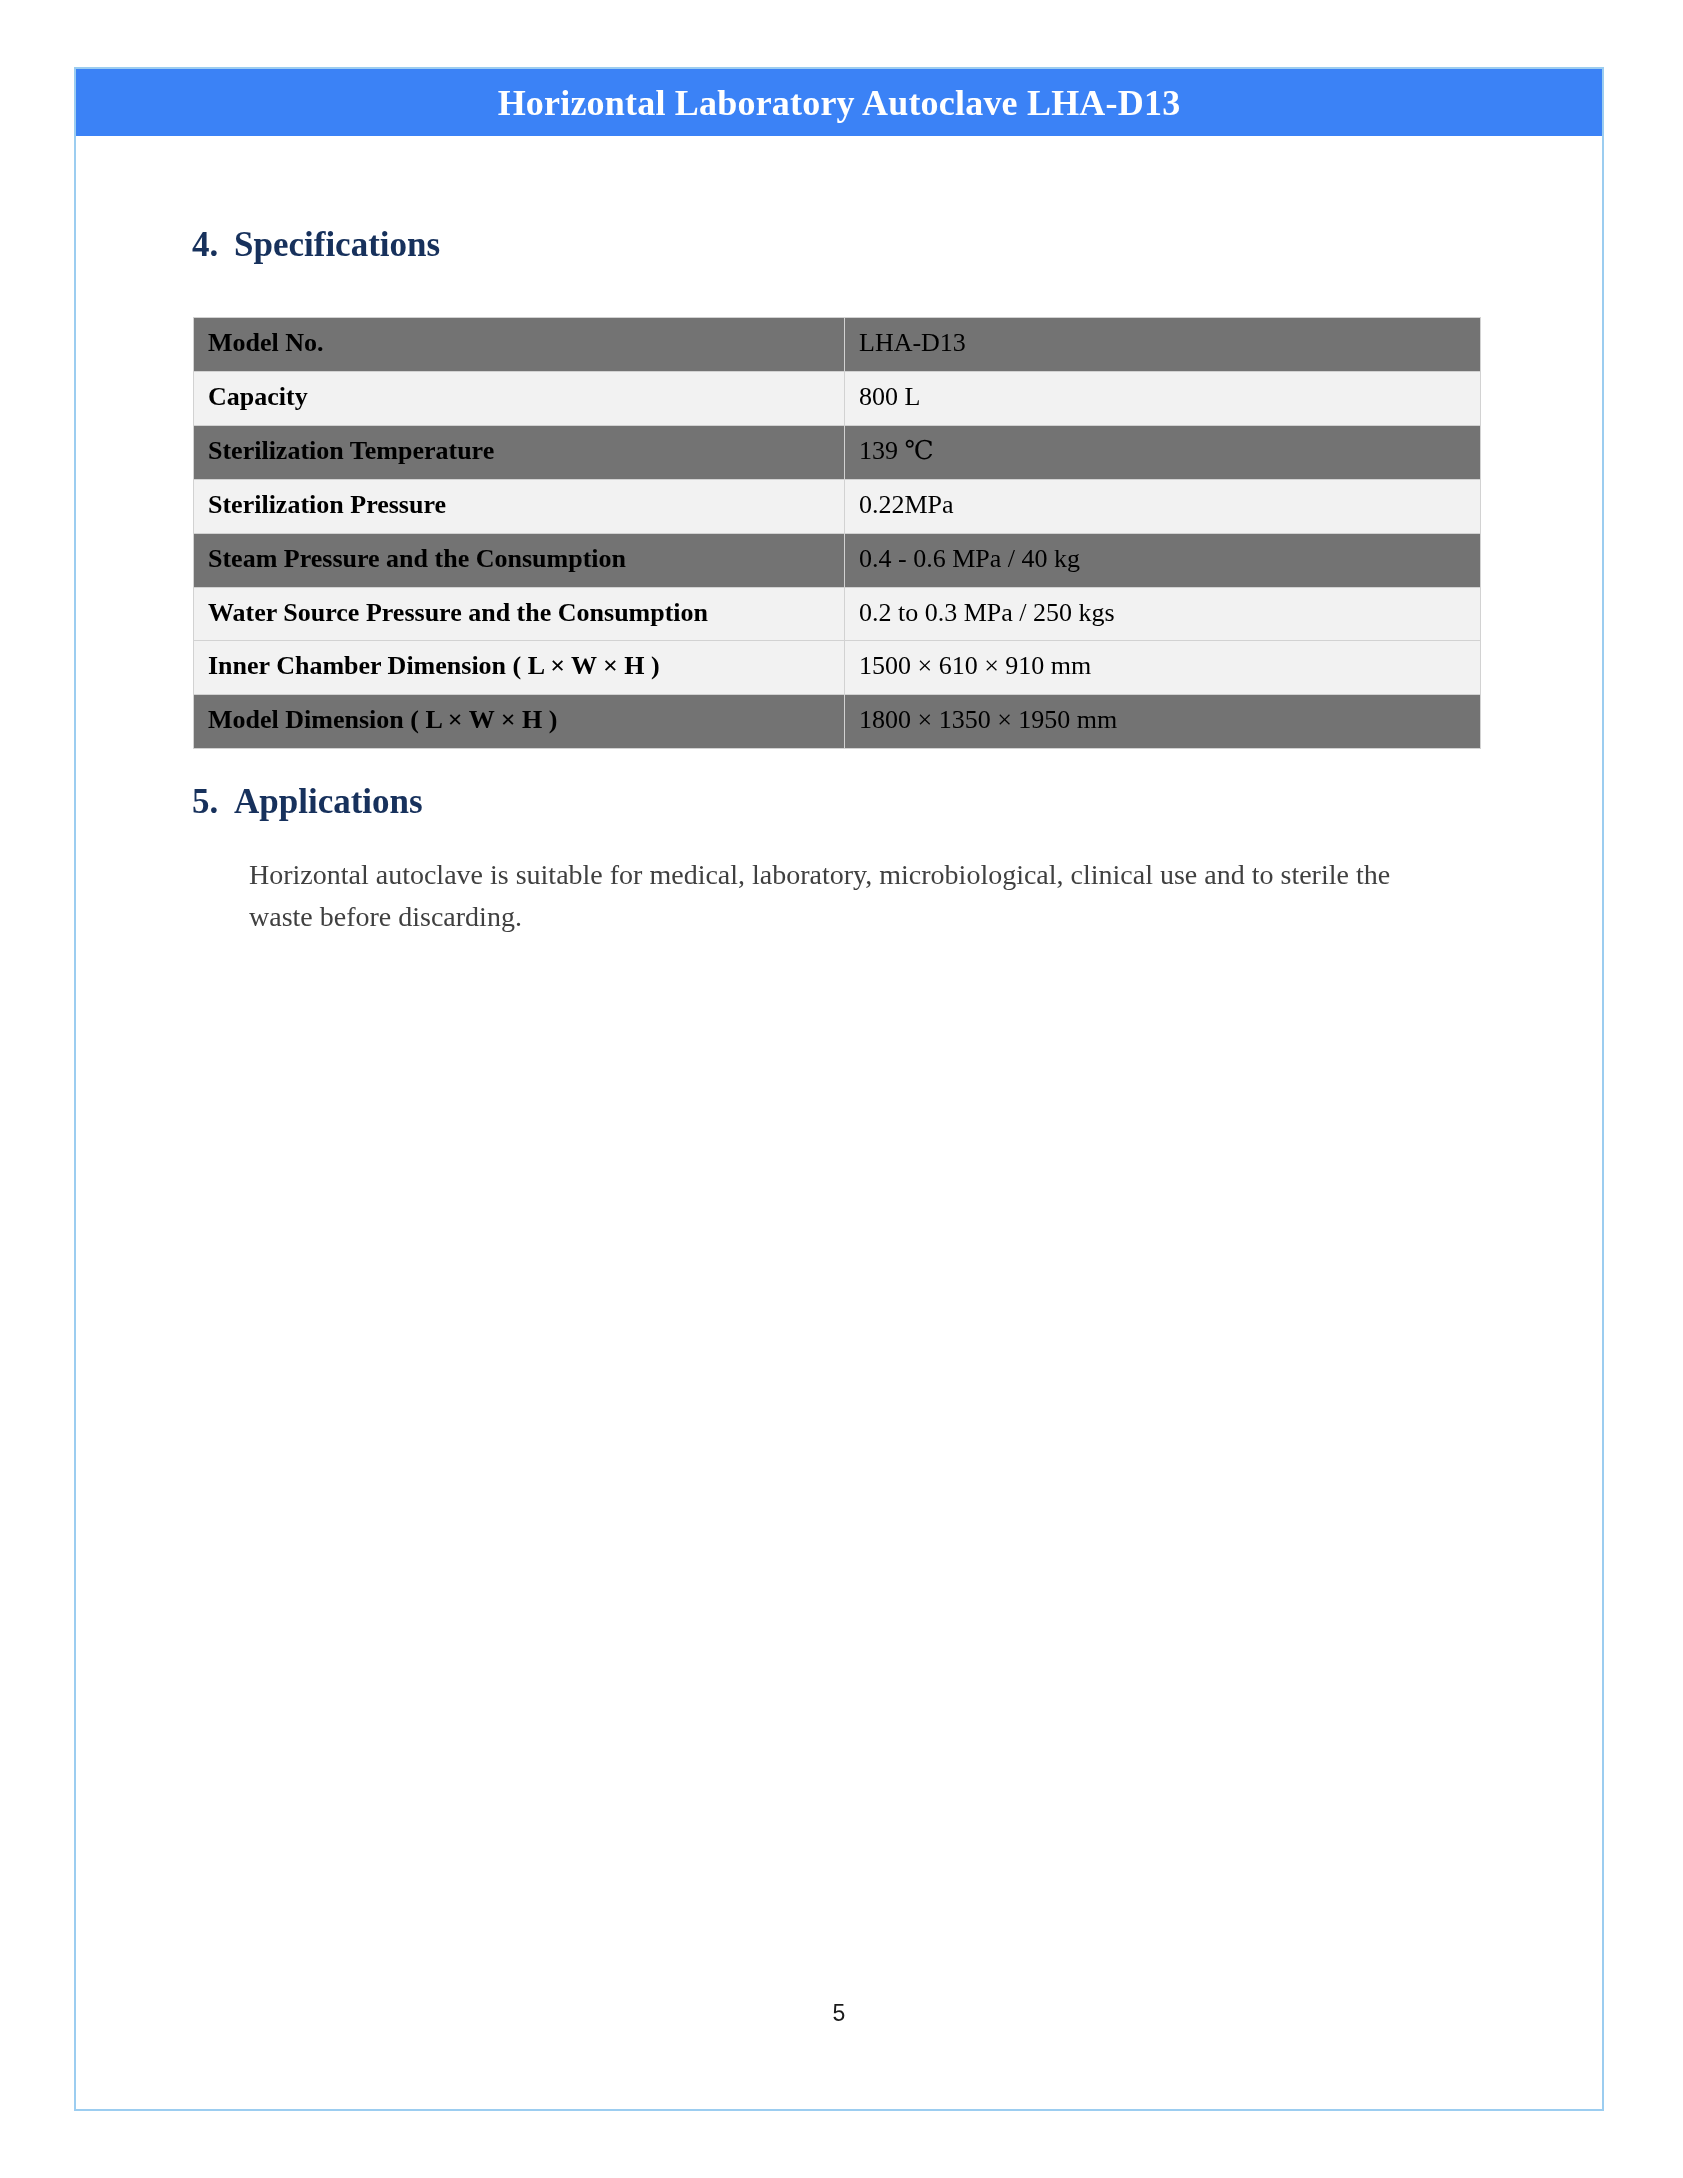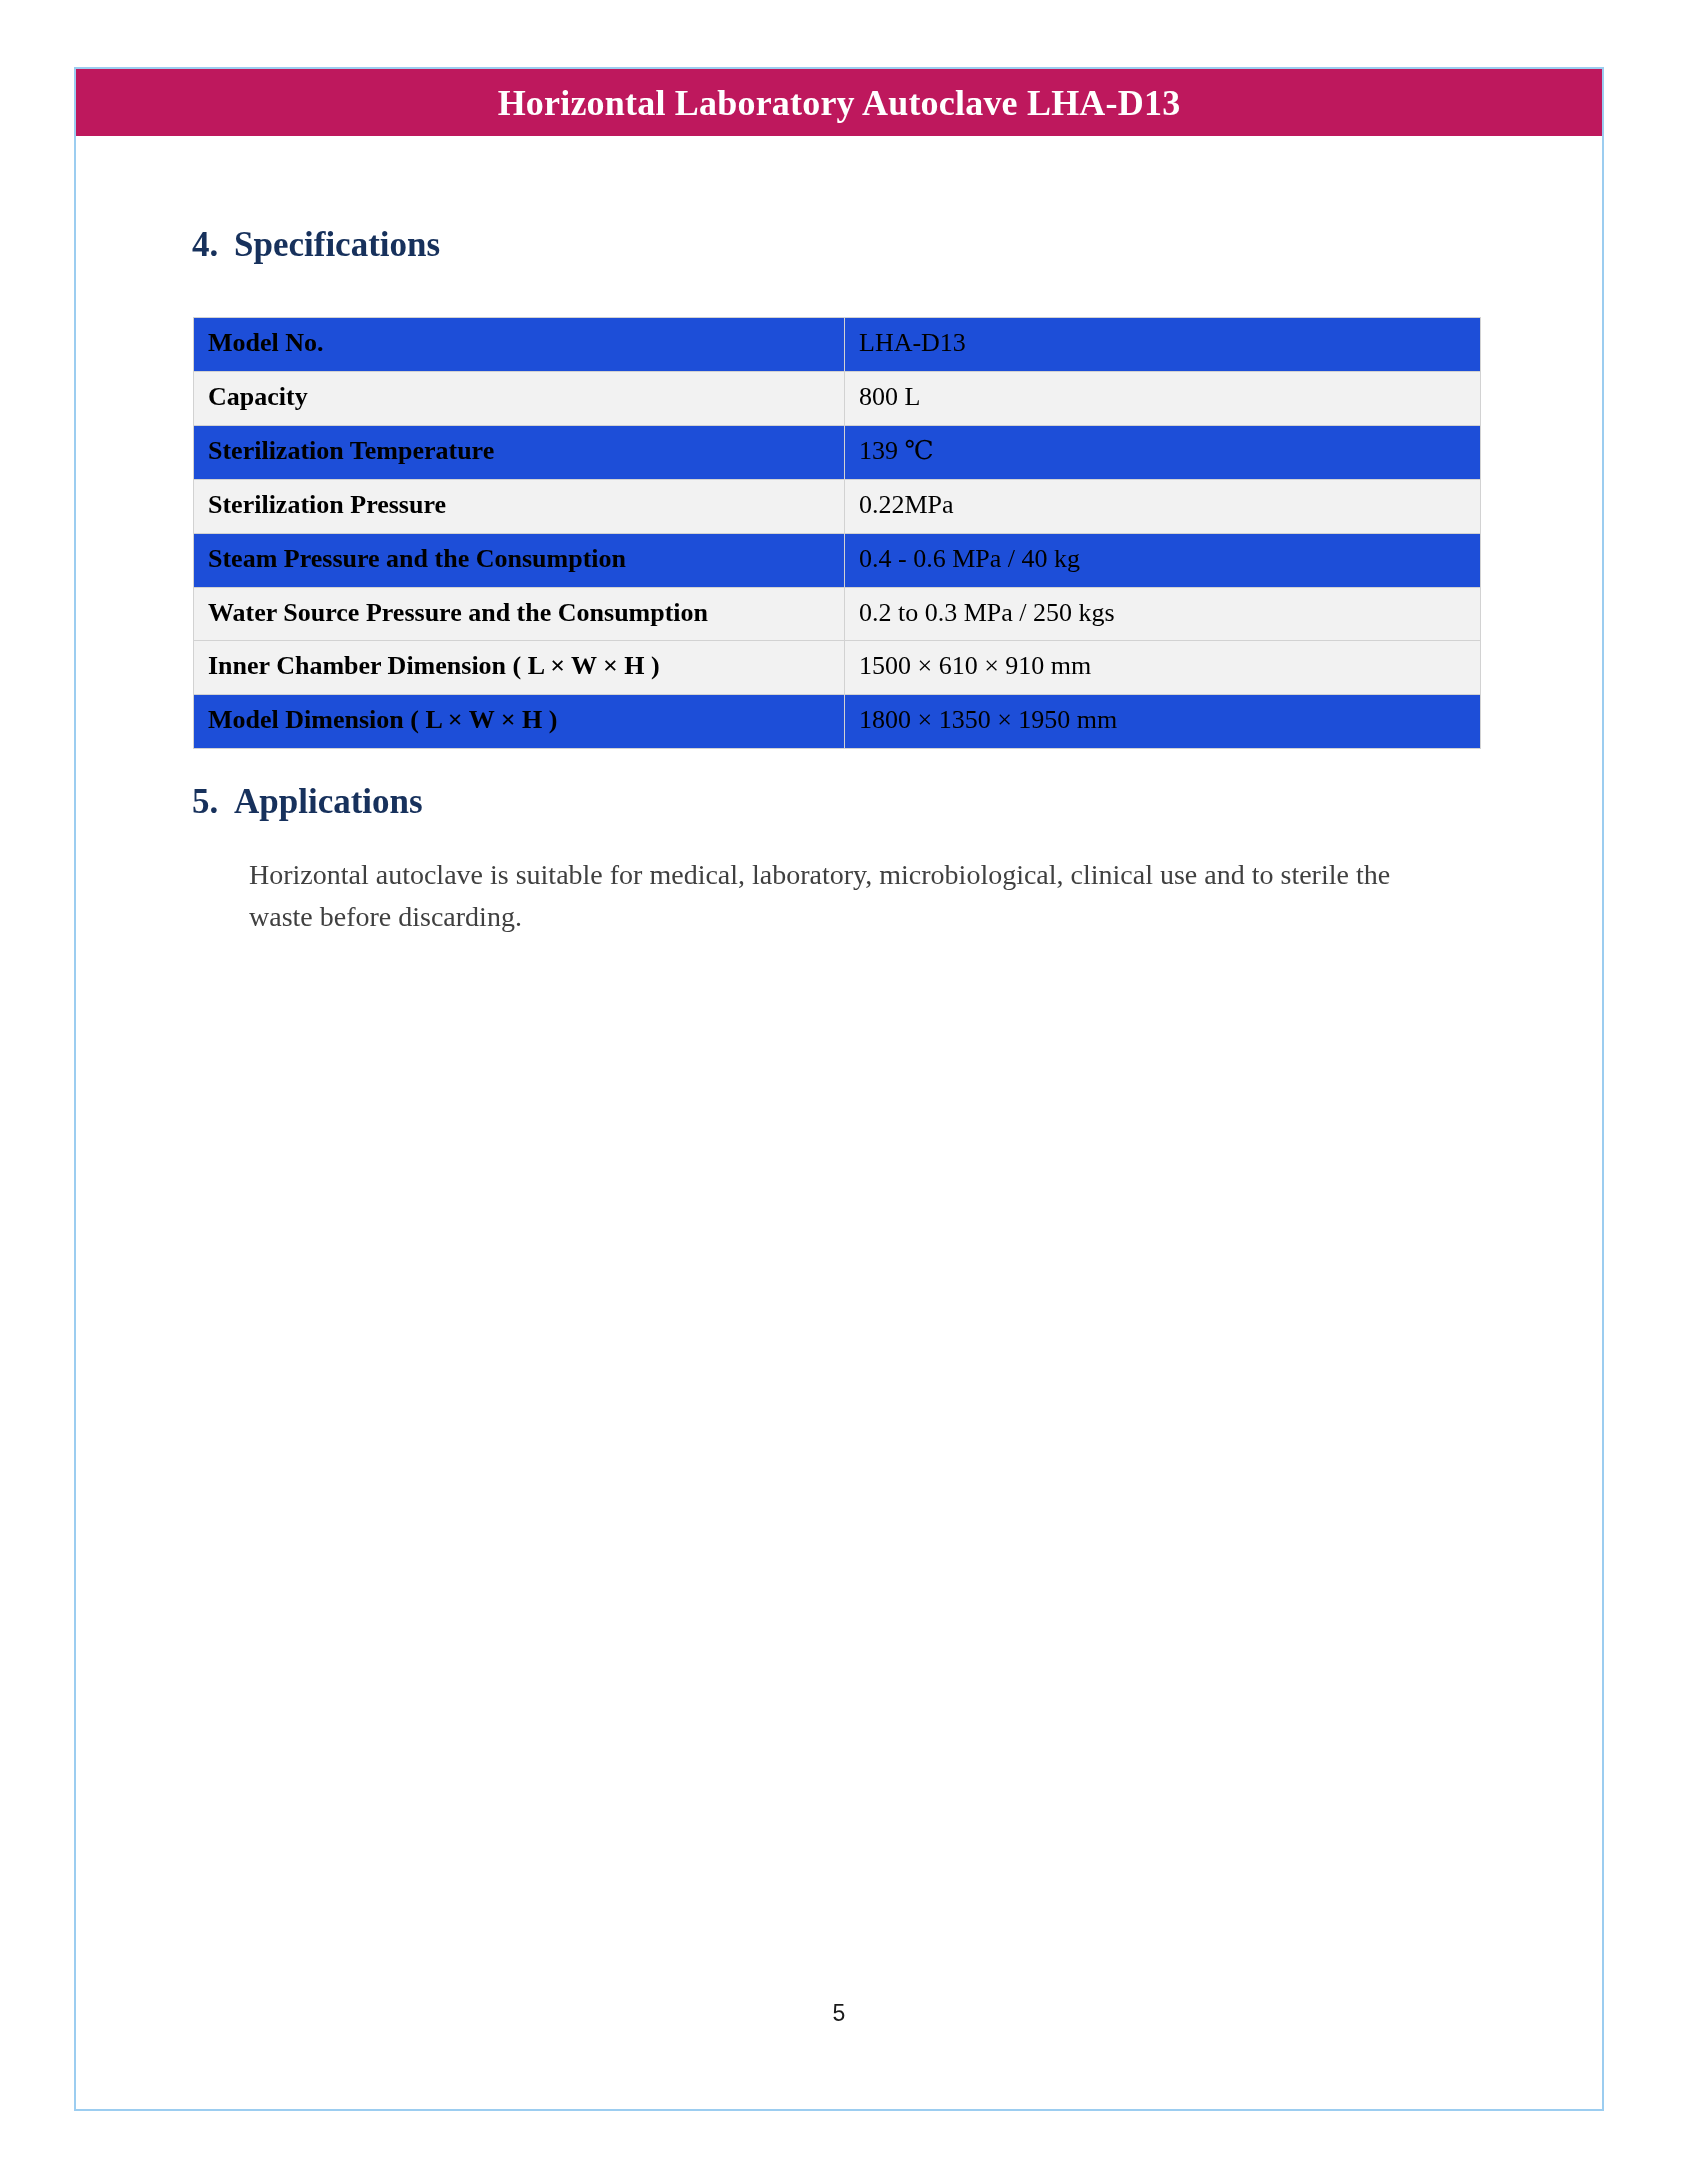--- a/index.html
+++ b/index.html
@@ -36,21 +36,21 @@
     background: #ffffff;
   }
 
   
   .header-banner {
     position: absolute;
     left: 76px;
     top: 69px;
     width: 1526px;
     height: 67px;
-    background: #be185d;
+    background: #3b82f6;
     display: flex;
     align-items: center;
     justify-content: center;
     box-sizing: border-box;
   }
   .header-title {
     color: #ffffff;
     font-family: "Liberation Serif", "DejaVu Serif", serif;
     font-weight: bold;
     font-size: 36px;
@@ -115,21 +115,21 @@
   .spec-table td.cell-label {
     font-weight: bold;
   }
   .spec-table td.cell-value {
     font-weight: normal;
   }
   .spec-table tr.row-even td {
     background: #f2f2f2;
   }
   .spec-table tr.row-odd td {
-    background: #1d4ed8;
+    background: #737373;
   }
 
   
   .applications-paragraph {
     position: absolute;
     left: 173px;
     top: 715px;
     width: 1173px;
     font-family: "Liberation Serif", "DejaVu Serif", serif;
     font-size: 28px;

